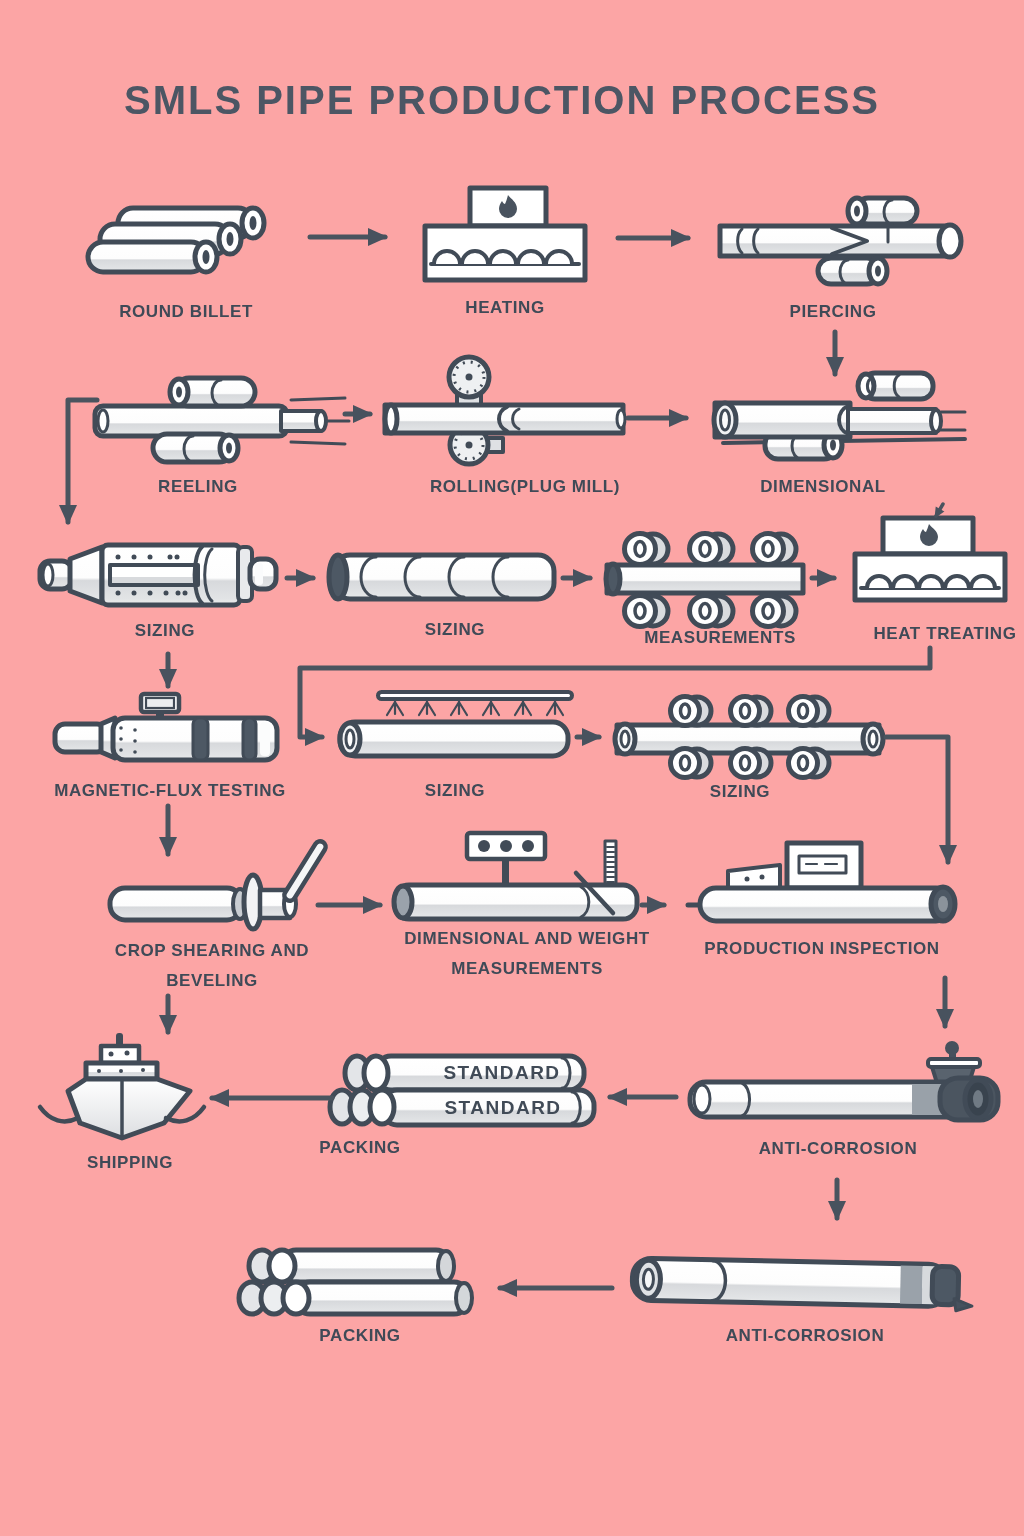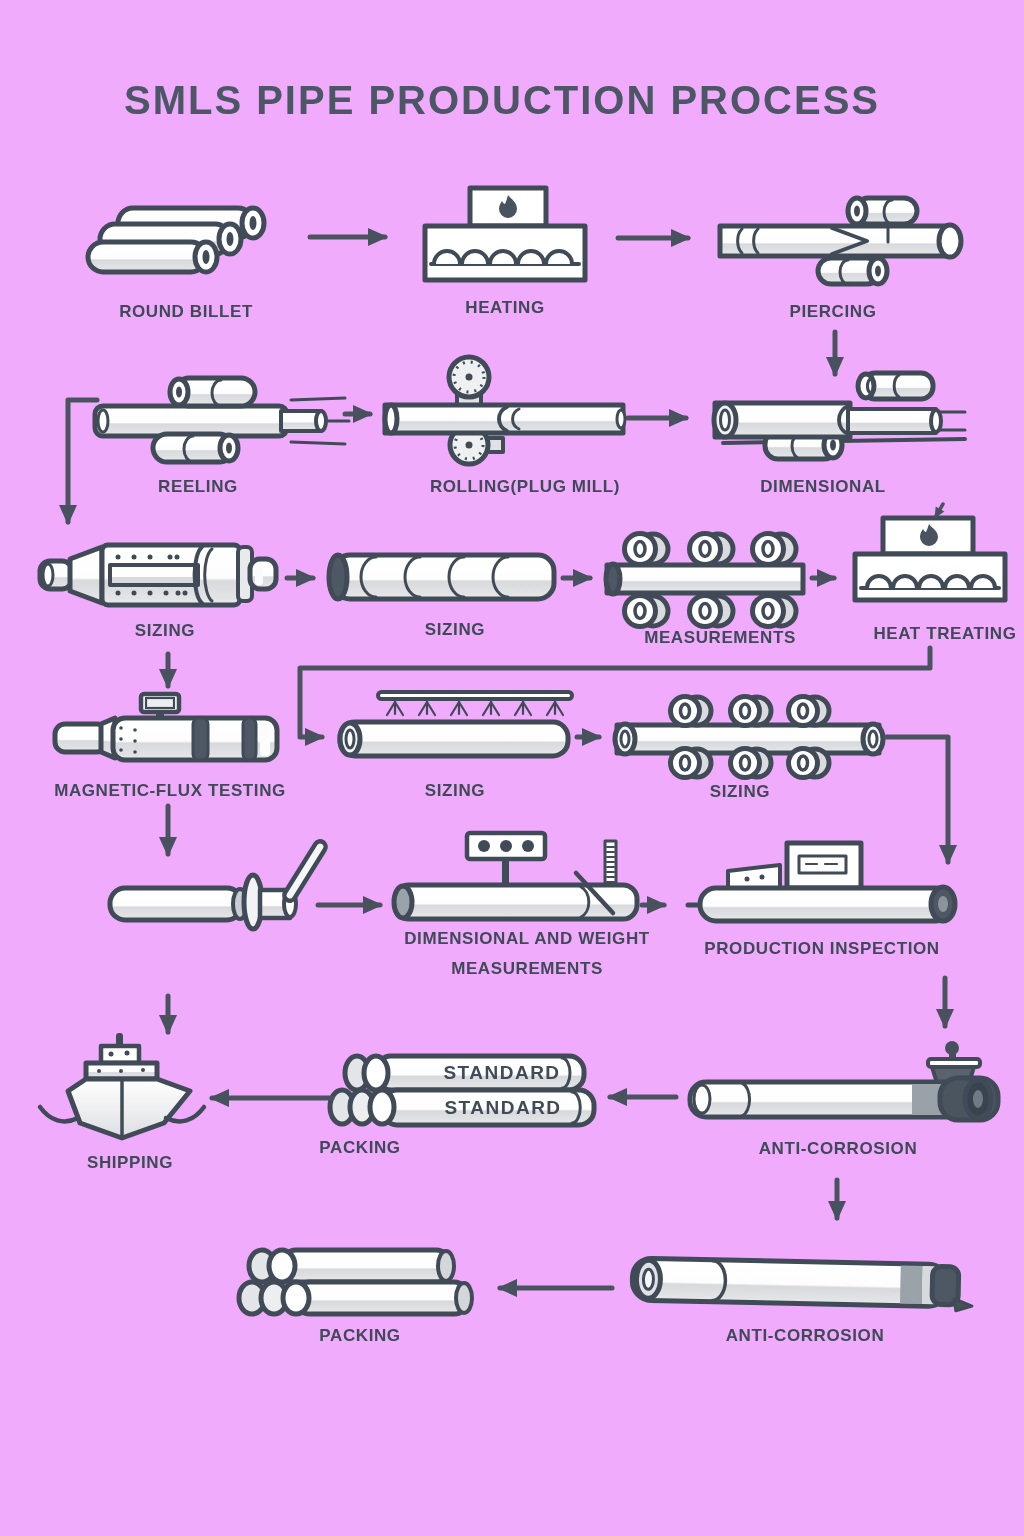--- a/index.html
+++ b/index.html
@@ -1,16 +1,16 @@
 <!DOCTYPE html>
 <html><head>
 <meta charset="utf-8">
 <style>
   html,body{margin:0;padding:0;background:#e9e9e9;}
-  #stage{position:relative;width:1024px;height:1536px;background:#f0abfc;overflow:hidden;
+  #stage{position:relative;width:1024px;height:1536px;background:#fca5a5;overflow:hidden;
          font-family:"Liberation Sans",sans-serif;}
   #title{position:absolute;transform:translateX(-50%);left:502px;top:78px;
          font-size:40px;font-weight:700;letter-spacing:2px;color:#4c5664;white-space:nowrap;}
   .lbl{position:absolute;transform:translateX(-50%);font-size:17px;font-weight:700;
        letter-spacing:.6px;color:#3f4a57;white-space:nowrap;text-align:center;}
   .lbl.wrap{white-space:normal;line-height:30px;}
   svg{position:absolute;left:0;top:0;}
   .s{stroke:#414b57;stroke-width:5;stroke-linecap:round;stroke-linejoin:round}
   .s45{stroke:#414b57;stroke-width:4.5;stroke-linecap:round;stroke-linejoin:round}
   .s4{stroke:#414b57;stroke-width:4;stroke-linecap:round;stroke-linejoin:round}
@@ -431,20 +431,21 @@
 <div class="lbl" style="left:198px;top:477px">REELING</div>
 <div class="lbl" style="left:525px;top:477px">ROLLING(PLUG MILL)</div>
 <div class="lbl" style="left:823px;top:477px">DIMENSIONAL</div>
 <div class="lbl" style="left:165px;top:621px">SIZING</div>
 <div class="lbl" style="left:455px;top:620px">SIZING</div>
 <div class="lbl" style="left:720px;top:628px">MEASUREMENTS</div>
 <div class="lbl" style="left:945px;top:624px">HEAT TREATING</div>
 <div class="lbl" style="left:170px;top:781px">MAGNETIC-FLUX TESTING</div>
 <div class="lbl" style="left:455px;top:781px">SIZING</div>
 <div class="lbl" style="left:740px;top:782px">SIZING</div>
+<div class="lbl wrap" style="left:212px;top:936px;width:240px">CROP SHEARING AND BEVELING</div>
 <div class="lbl wrap" style="left:527px;top:924px;width:300px">DIMENSIONAL AND WEIGHT MEASUREMENTS</div>
 <div class="lbl" style="left:822px;top:939px">PRODUCTION INSPECTION</div>
 <div class="lbl" style="left:130px;top:1153px">SHIPPING</div>
 <div class="lbl" style="left:360px;top:1138px">PACKING</div>
 <div class="lbl" style="left:838px;top:1139px">ANTI-CORROSION</div>
 <div class="lbl" style="left:360px;top:1326px">PACKING</div>
 <div class="lbl" style="left:805px;top:1326px">ANTI-CORROSION</div>
 </div>
 
 </body></html>

